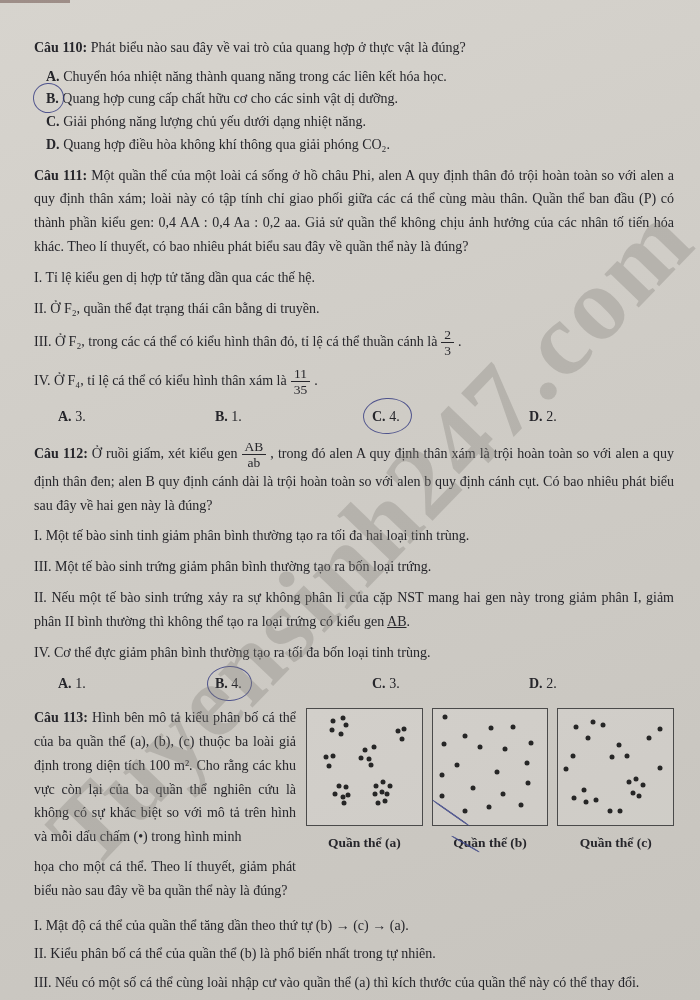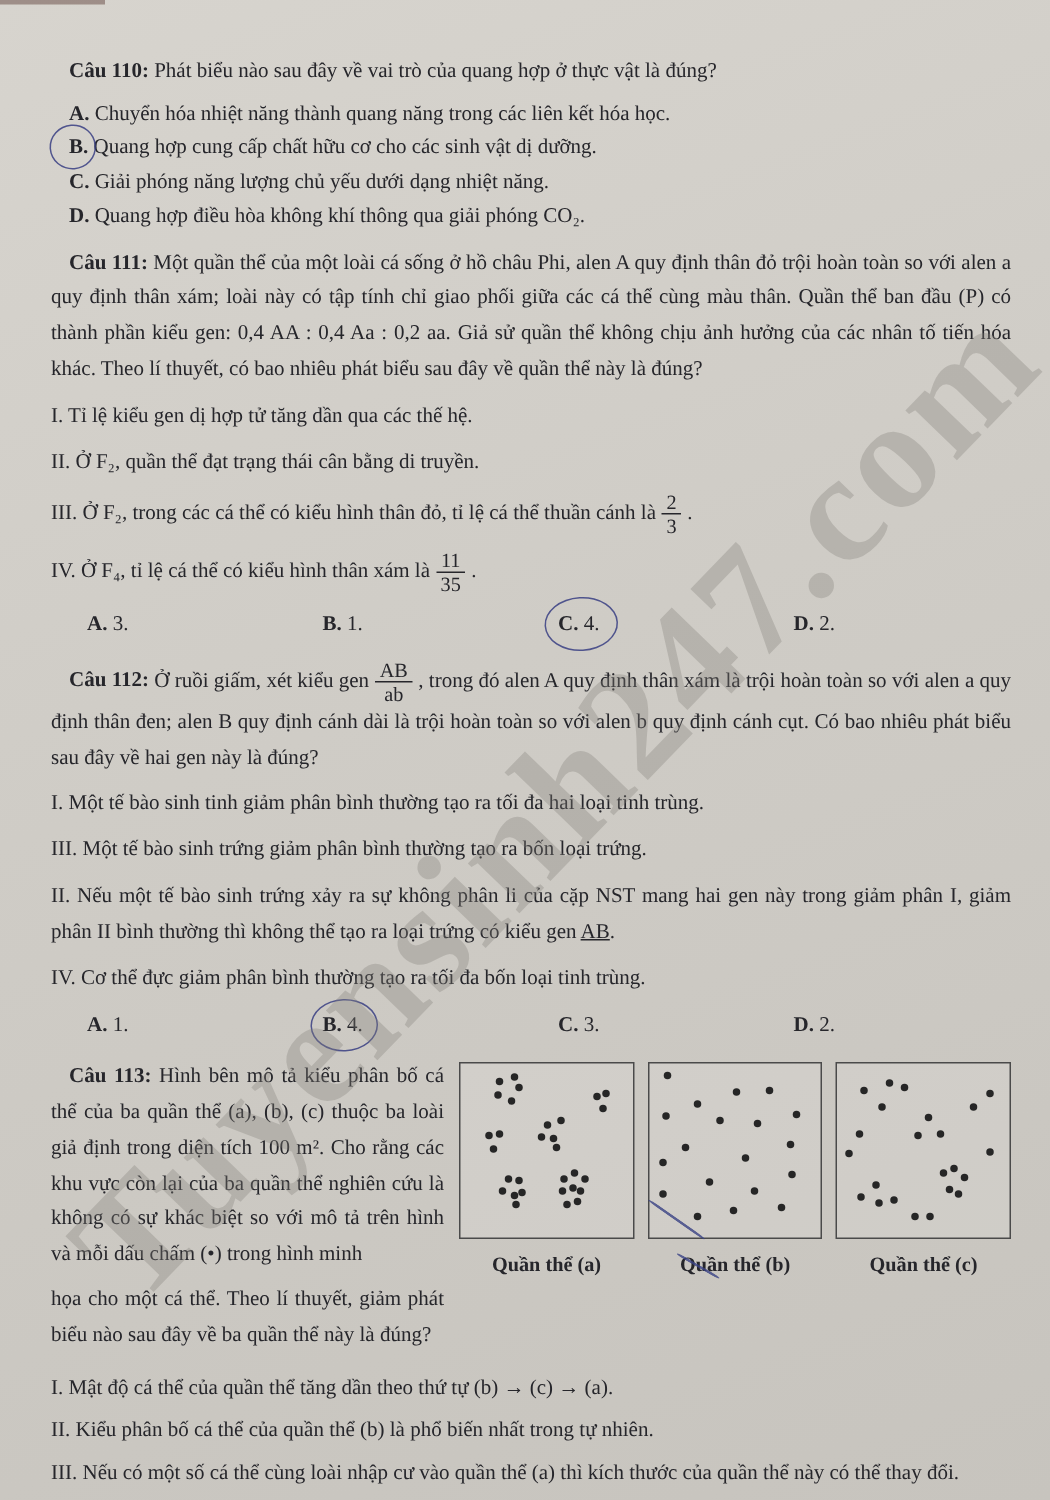--- a/index.html
+++ b/index.html
@@ -14,21 +14,21 @@
   .photo-edge{position:absolute;top:0;left:0;width:70px;height:3px;
               background:#70544e;opacity:.55;z-index:4;}
   
   .watermark{position:absolute;left:-190px;top:475px;width:1120px;z-index:3;
              transform:rotate(-46deg);text-align:center;
              font-size:104px;font-weight:bold;letter-spacing:3px;
              color:rgba(132,128,120,0.33);pointer-events:none;white-space:nowrap;}
   
   p{margin:0 0 6px 0;}
   .justify{text-align:justify;}
-  .qlabel{font-weight:bold;margin-left:12px;}
+  .qlabel{font-weight:bold;}
   .okey{font-weight:bold;}
   .optline{margin:1px 0 1px 12px;line-height:1.55;}
   .stmt{margin:7px 0;}
   .stmt-tight{margin:5px 0;}
   
   .opts-row{display:grid;grid-template-columns:157px 157px 157px auto;
             padding-left:24px;margin:8px 0 10px 0;font-family:Liberation Serif, serif;}
   .opts-row .opt{white-space:nowrap;}
   
   .frac{display:inline-block;vertical-align:middle;text-align:center;

